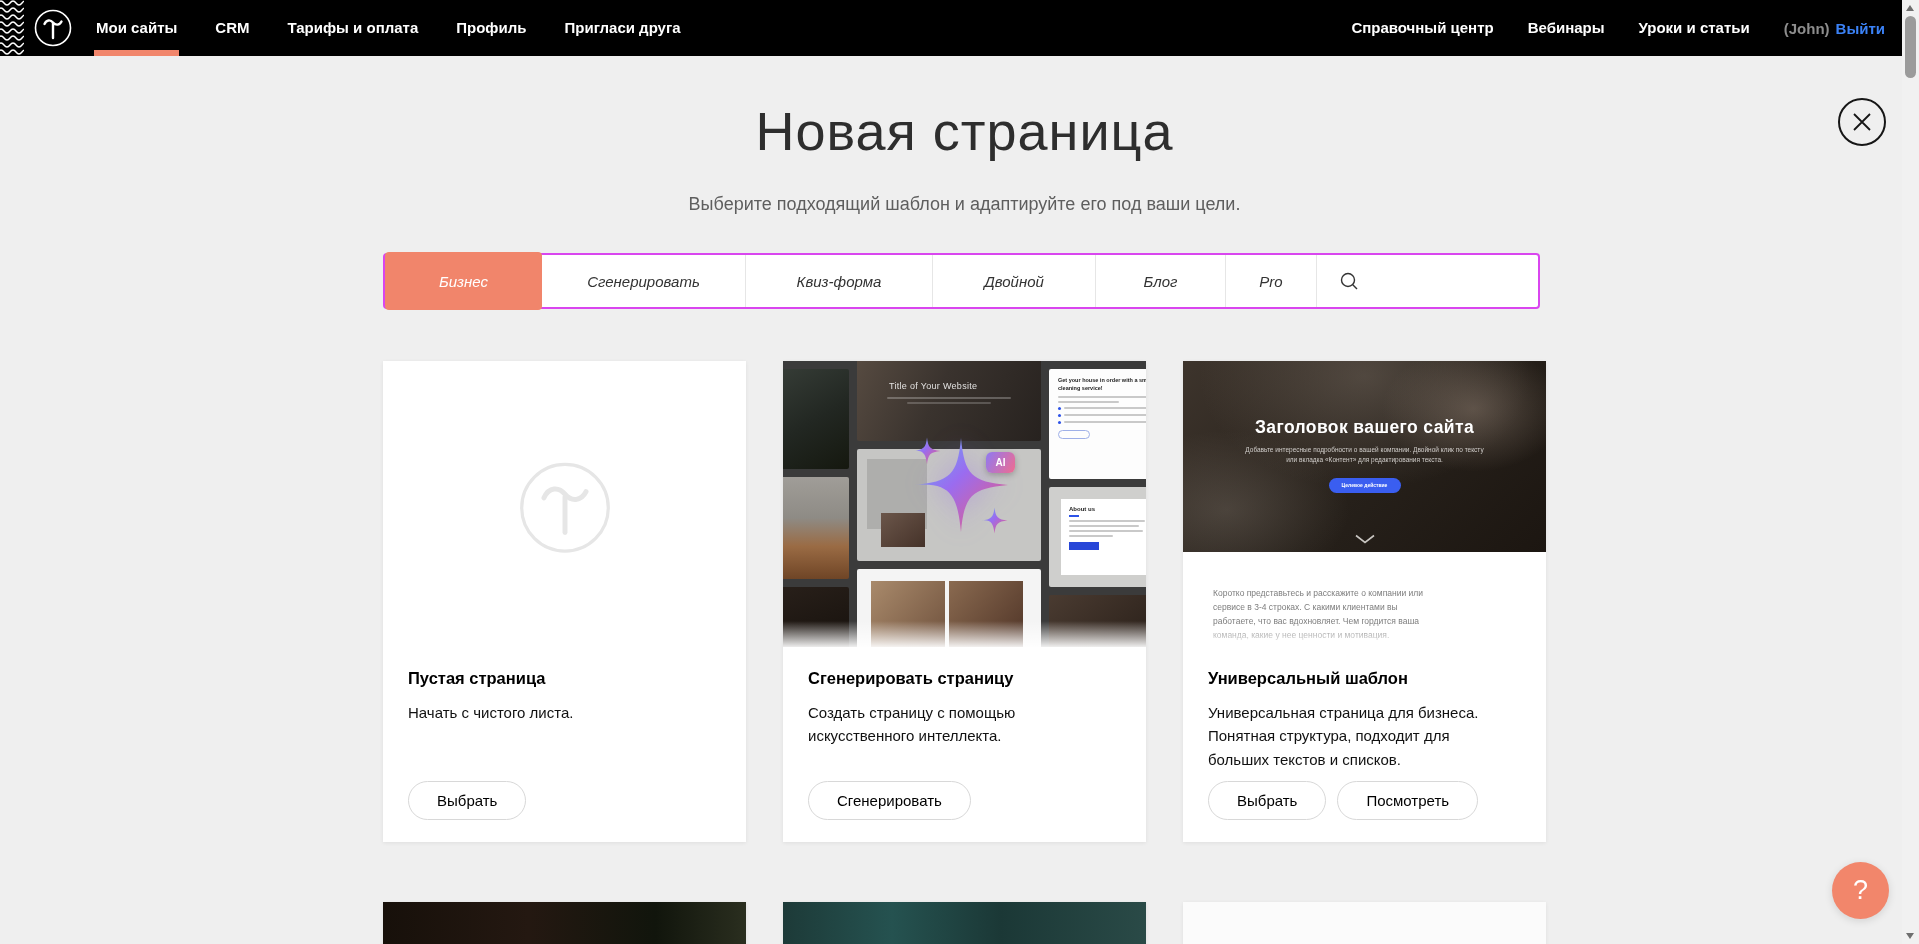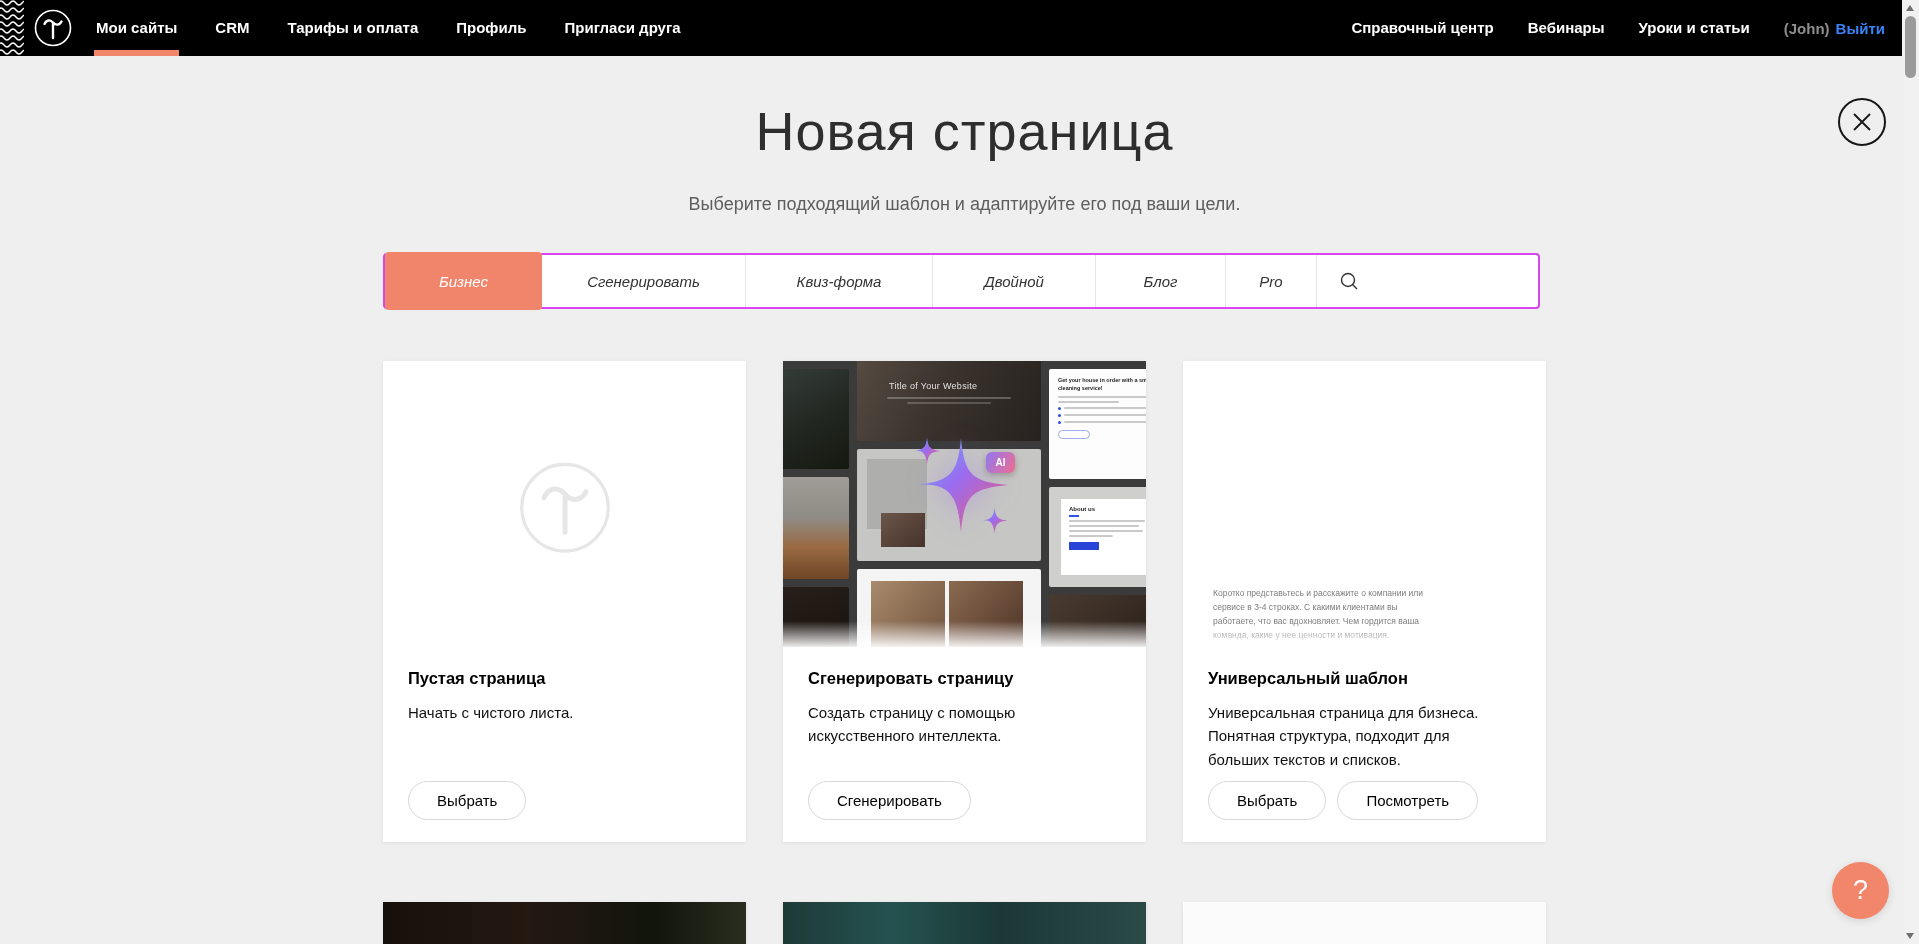--- a/index.html
+++ b/index.html
@@ -373,20 +373,28 @@
         <div class="card-title">Сгенерировать страницу</div>
         <div class="card-desc" style="max-width:250px">Создать страницу с помощью искусственного интеллекта.</div>
         <div class="card-actions">
           <button class="pill-btn">Сгенерировать</button>
         </div>
       </div>
     </section>
 
     <section class="card">
       <div class="card-preview">
+        <div class="hero">
+          <div class="hero-title">Заголовок вашего сайта</div>
+          <div class="hero-sub">Добавьте интересные подробности о вашей компании. Двойной клик по тексту или вкладка «Контент» для редактирования текста.</div>
+          <div class="hero-btn">Целевое действие</div>
+          <svg class="hero-chevron" width="22" height="10" viewBox="0 0 22 10">
+            <path d="M2,1.5 L11,8.5 L20,1.5" fill="none" stroke="#c9c6c2" stroke-width="1.6"></path>
+          </svg>
+        </div>
         <div class="tpl-body">
           <div class="tpl-text">Коротко представьтесь и расскажите о компании или сервисе в 3-4 строках. С какими клиентами вы работаете, что вас вдохновляет. Чем гордится ваша команда, какие у нее ценности и мотивация.</div>
           <div class="tpl-fade"></div>
         </div>
       </div>
       <div class="card-body">
         <div class="card-title">Универсальный шаблон</div>
         <div class="card-desc">Универсальная страница для бизнеса. Понятная структура, подходит для больших текстов и списков.</div>
         <div class="card-actions">
           <button class="pill-btn">Выбрать</button>

